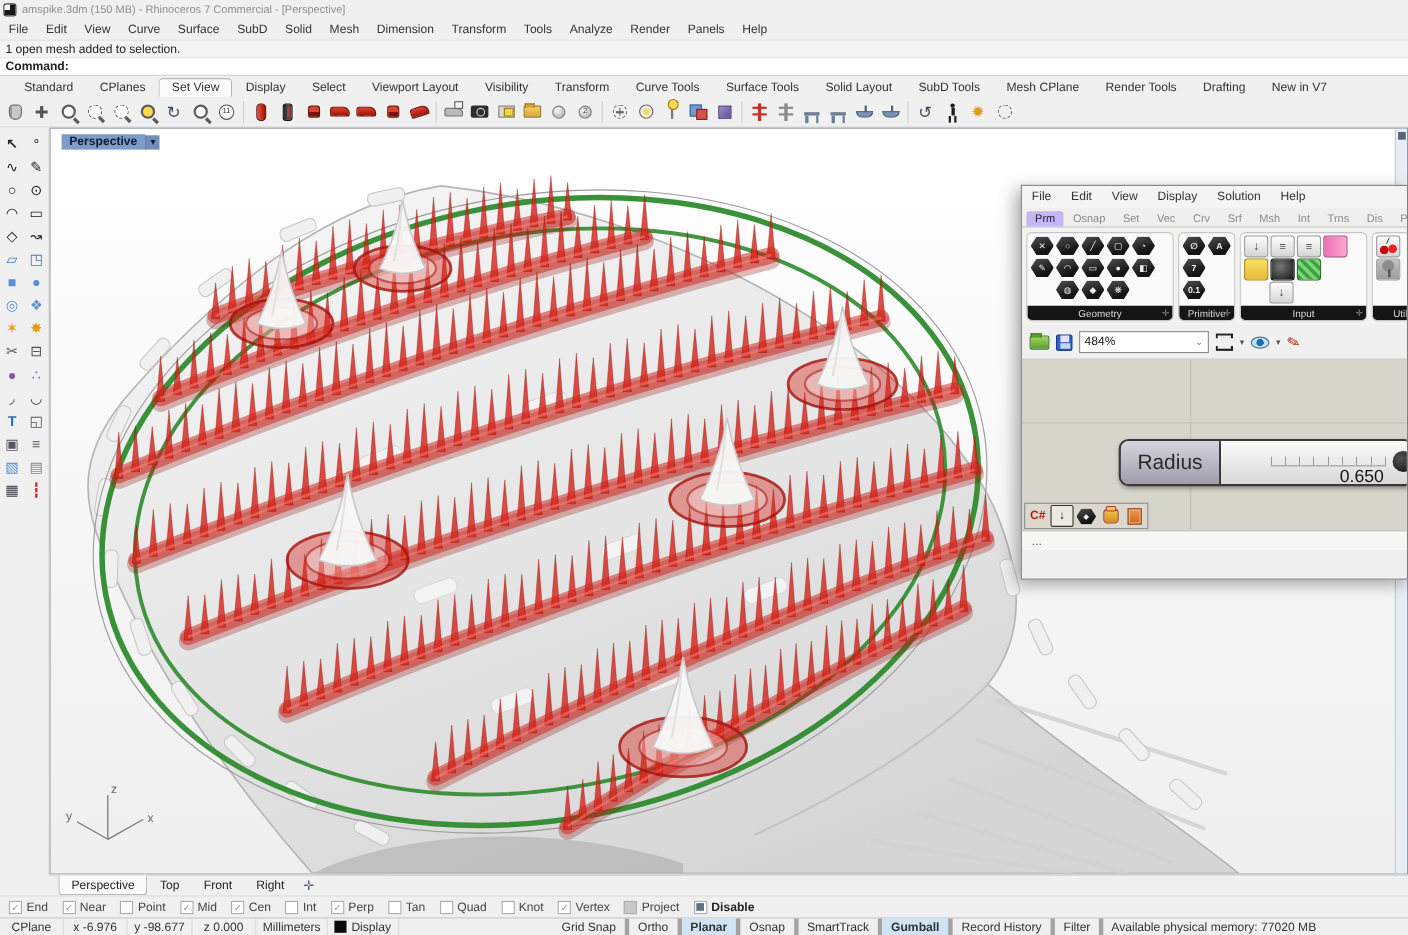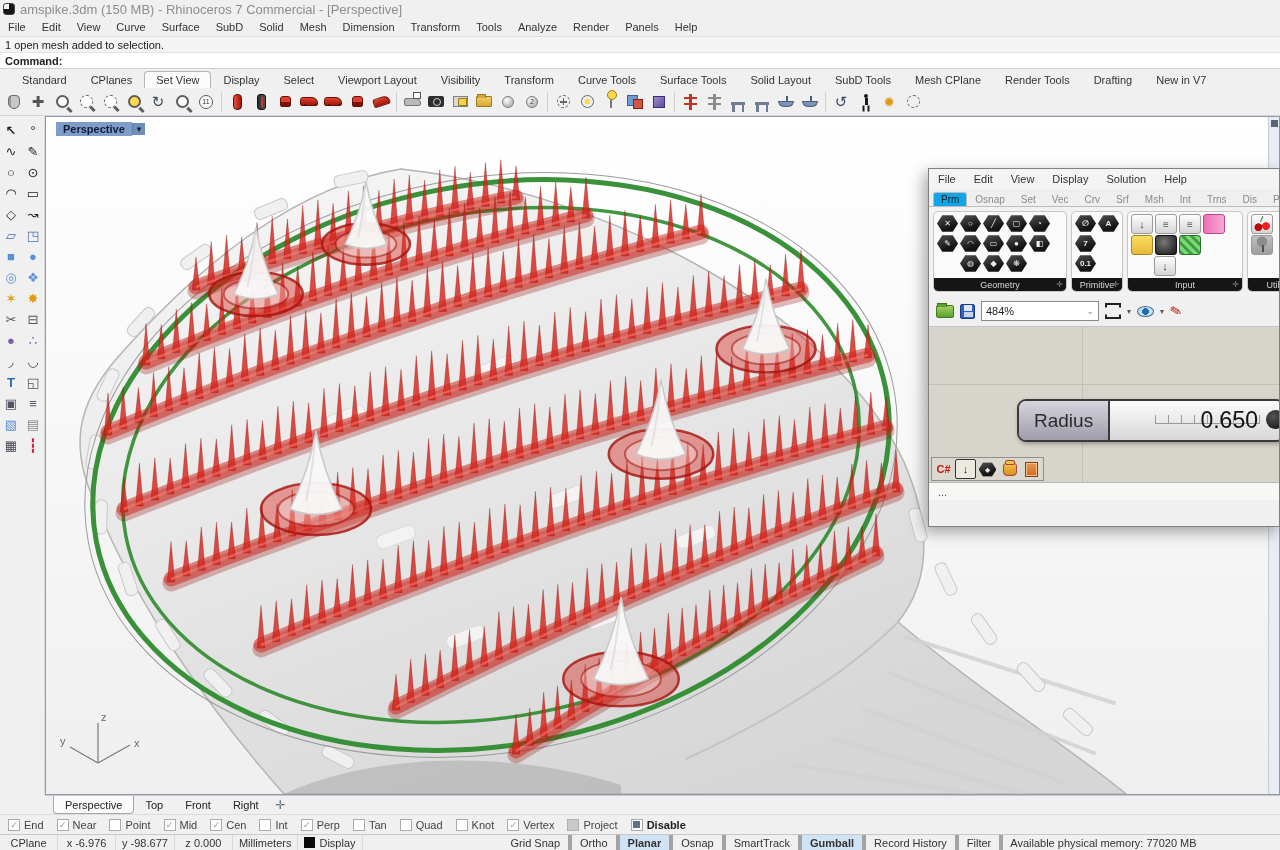--- a/index.html
+++ b/index.html
@@ -2,21 +2,21 @@
 <html><head>
 <meta charset="utf-8">
 <style>
   *{box-sizing:border-box;margin:0;padding:0}
   html,body{width:1280px;height:850px;overflow:hidden}
   body{font-family:"Liberation Sans","DejaVu Sans",sans-serif;font-size:11px;color:#222;background:#f0f0f0;position:relative}
   .abs{position:absolute}
   
   .titlebar{left:0;top:0;width:1280px;height:18px;display:flex;align-items:center;gap:5px;padding-left:3px;background:#f0f0f0}
   .appicon{width:12px;height:12px;border-radius:3px;background:conic-gradient(#16161a 0 265deg,#f5f5f5 265deg 360deg);border:1px solid #444;flex:none}
-  .titletext{color:#8d8d8d;font-size:13px}
+  .titletext{color:#8d8d8d;font-size:10px}
   .menubar{left:0;top:18px;width:1280px;height:18px;display:flex;align-items:center;background:#f0f0f0}
   .menu-item{padding:0 8px;color:#333;cursor:default}
   .cmdhist{left:0;top:36px;width:1280px;height:16px;line-height:16px;padding-left:5px;background:#f4f4f4;border-top:1px solid #e0e0e0;color:#222}
   .cmdline{left:0;top:52px;width:1280px;height:17px;line-height:16px;padding-left:5px;background:#fff;border-top:1px solid #e4e4e4;border-bottom:1px solid #cfcfcf}
   
   .ribbontabs{left:0;top:69px;width:1280px;height:19px;display:flex;align-items:flex-end;padding-left:10px;background:#f0f0f0}
   .rtab{padding:2px 11px;color:#333;border:1px solid transparent;border-bottom:none;border-radius:4px 4px 0 0}
   .rtab.active{background:#fcfcfc;border-color:#b4b4b4}
   
   .toolbar{left:0;top:88px;width:1280px;height:28px;display:flex;align-items:center;padding-left:2px;background:#f0f0f0;border-bottom:1px solid #d6d6d6}
@@ -80,21 +80,21 @@
   .vplabel .drop{background:#6e8ebc;color:#101c36;padding:1px 4px;font-size:9px;border-left:1px solid #5d7dab}
   .rightstrip{right:0;top:0;bottom:0;width:11px;background:#e8edf4;border-left:1px solid #c4ccd8}
   .rightstrip::before{content:"";position:absolute;top:3px;left:2px;width:7px;height:7px;background:#5a6472}
   
   .gh{left:928px;top:168px;width:352px;height:359px;background:#f0f0f0;border:1px solid #808080;box-shadow:-4px 5px 14px rgba(0,0,0,.35);z-index:10;overflow:hidden}
   .gh-title{height:26px;background:linear-gradient(#ffffff,#ececec);border-bottom:1px solid #d2d2d2;display:flex;align-items:center;padding-left:9px;color:#222}
   .gh-menu{height:20px;display:flex;align-items:center;background:#f4f4f4}
   .gh-menu span{padding:0 9px;color:#333}
   .gh-tabs{height:18px;display:flex;align-items:flex-end;background:#efefef;border-bottom:1px solid #bcbcbc;padding-left:4px}
   .gh-tab{padding:1px 7px;color:#8a8a8a;font-size:10px;border:1px solid transparent;border-bottom:none;border-radius:3px 3px 0 0}
-  .gh-tab.active{background:#0ea5e9;color:#222;border-color:#bcbcbc}
+  .gh-tab.active{background:#c4b5fd;color:#222;border-color:#bcbcbc}
   .gh-palette{height:89px;background:#f2f2f1;display:flex;gap:4px;padding:4px 0 0 4px;overflow:hidden}
   .gh-group{background:#fafafa;border:1px solid #c6c6c6;border-radius:5px;display:flex;flex-direction:column;overflow:hidden;flex:none;height:81px}
   .gh-rows{flex:1;padding:2px 3px;display:flex;flex-direction:column;gap:1px}
   .gh-row{display:flex;gap:2px}
   .hex{width:21px;height:19px;clip-path:polygon(25% 6%,75% 6%,100% 50%,75% 94%,25% 94%,0% 50%);background:linear-gradient(160deg,#555 0%,#141414 70%);color:#eee;font-size:8px;font-weight:bold;display:flex;align-items:center;justify-content:center;flex:none}
   .gh-grouplabel{height:13px;background:#151515;color:#d8d8d8;font-size:9px;display:flex;align-items:center;justify-content:center;position:relative;border-radius:0 0 4px 4px}
   .gh-grouplabel .plus{position:absolute;right:3px;color:#8a8a8a;font-size:8px}
   .pb{width:22px;height:20px;border:1px solid #9a9a9a;border-radius:3px;background:linear-gradient(#fdfdfd,#d5d5d5);display:flex;align-items:center;justify-content:center;font-size:10px;color:#444;flex:none}
   .pb-slider{font-size:11px;font-weight:bold}
   .pb-panel{color:#555}
@@ -121,21 +121,21 @@
   .ct-caret{color:#555;font-size:8px}
   .ct-eye{width:17px;height:11px;border-radius:50%;border:1px solid #4a6a88;background:radial-gradient(circle,#1c6dab 0 3.2px,#bfe0f2 3.4px)}
   .ct-pen{font-size:14px;color:#b22413;transform:rotate(-15deg)}
   .gh-canvas{position:relative;height:155px;background:#d7d4cb;overflow:hidden}
   .gl-v{position:absolute;top:0;bottom:0;width:1px;background:#c3c0b6}
   .gl-h{position:absolute;left:0;right:0;height:1px;background:#c3c0b6}
   .slider{position:absolute;left:88px;top:72px;right:-6px;height:43px;display:flex;border:2.5px solid #3a3a3a;border-radius:9px;background:#ddd;box-shadow:1px 2px 4px rgba(0,0,0,.3);overflow:hidden}
   .slider .sname{display:flex;align-items:center;padding:0 15px;background:linear-gradient(#d6d4dd,#a09dab);border-right:2.5px solid #3a3a3a;font-size:19px;color:#2b2b2b;border-radius:6px 0 0 6px}
   .slider .strack{flex:1;position:relative;background:linear-gradient(#fcfcfc,#d7d7d7);border-radius:0 6px 6px 0}
   .slider .ticks{position:absolute;left:45px;top:14px;width:105px;height:9px;border-bottom:1px solid #9a9a9a;background:repeating-linear-gradient(90deg,#9a9a9a 0 1px,transparent 1px 13px)}
-  .slider .sval{position:absolute;right:25px;top:6px;font-size:23px;color:#141414}
+  .slider .sval{position:absolute;right:25px;top:24px;font-size:16px;color:#141414}
   .slider .knob{position:absolute;right:-2px;top:9px;width:19px;height:19px;border-radius:50%;background:radial-gradient(circle at 38% 35%,#555,#0a0a0a)}
   .gh-dock{position:absolute;left:2px;bottom:1px;display:flex;gap:1px;background:#dbd8cf;border:1px solid #8f8f8f;padding:1px}
   .dk{width:21px;height:20px;display:flex;align-items:center;justify-content:center}
   .dk-csharp{color:#c21d10;font-weight:bold;font-size:11px}
   .dk-sel{border:1px solid #333;background:#ece9e0;border-radius:2px}
   .dk .hex{transform:scale(.85)}
   .dk-jar{width:14px;height:13px;background:linear-gradient(#f2c14e,#d88f1e);border:1.5px solid #a8423a;border-radius:3px 3px 4px 4px;position:relative}
   .dk-jar::before{content:"";position:absolute;left:1px;top:-4px;right:1px;height:3px;border:1.5px solid #a8423a;border-radius:2px;background:#f2c14e}
   .dk-opanel{width:13px;height:15px;background:linear-gradient(#e99a4f,#d2691e);border:1px solid #8a3c0e;box-shadow:inset 0 0 0 1px #f5c089}
   .gh-status{height:18px;background:#f7f7f5;border-top:1px solid #b8b8b8;display:flex;align-items:center;padding-left:9px;color:#555}

